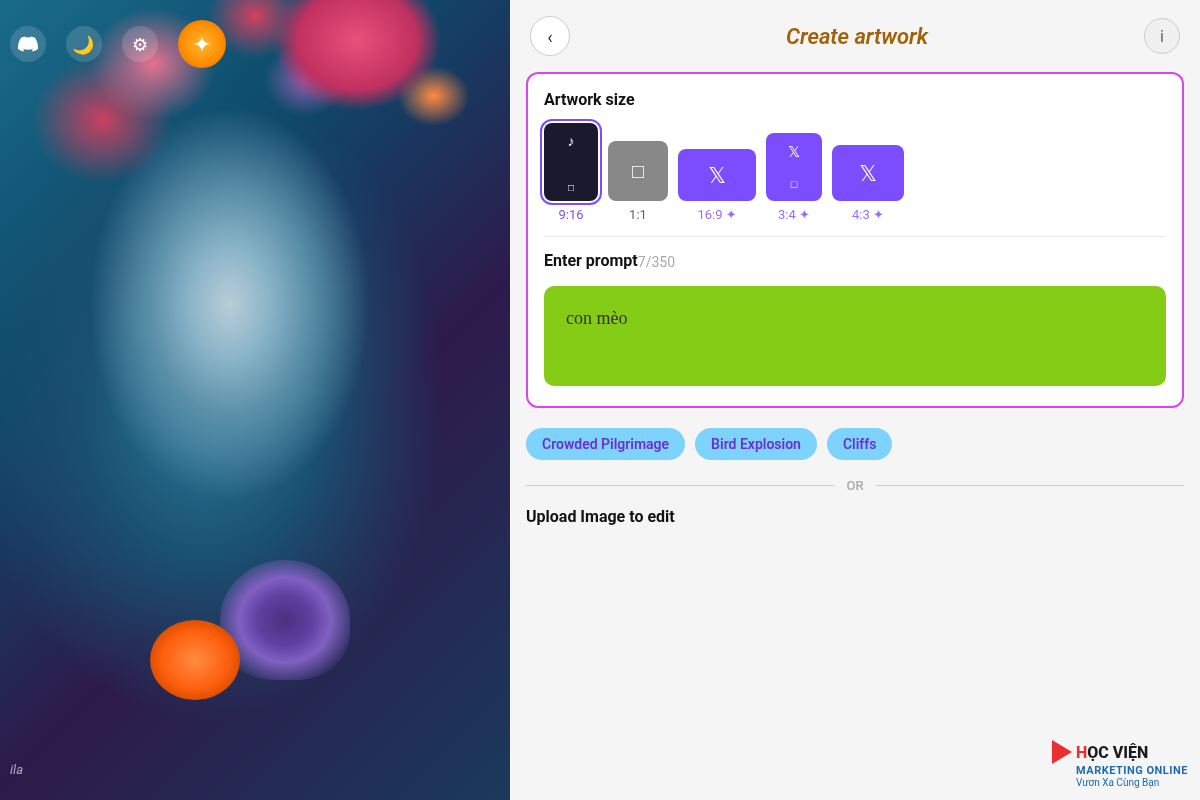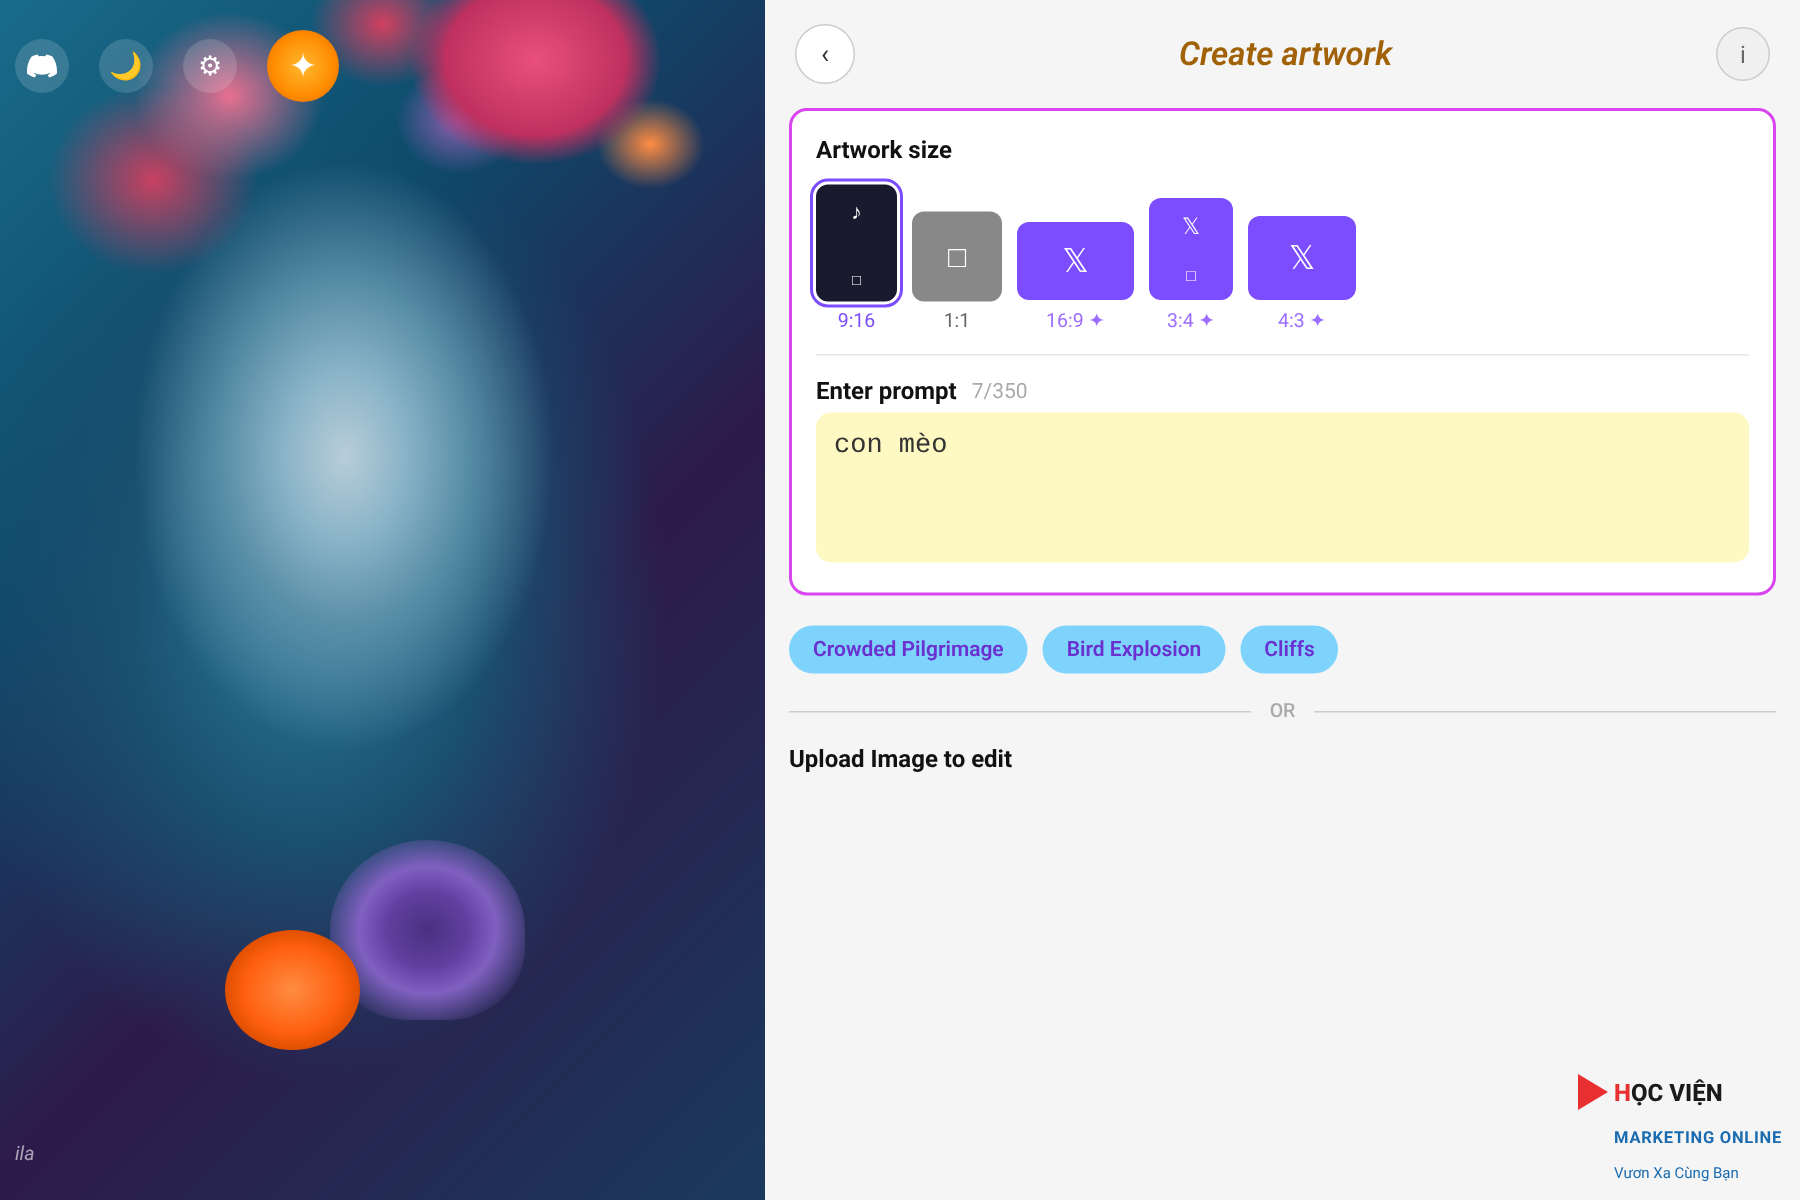--- a/index.html
+++ b/index.html
@@ -270,46 +270,45 @@
     
     .section-divider {
       height: 1px;
       background: #e8e8e8;
       margin: 14px 0;
     }
 
     
     .prompt-label-row {
       display: flex;
-      align-items: center;
-      gap: 10px;
-      margin-bottom: 5px;
+      align-items: flex-end;
+      margin-bottom: 16px;
     }
     .prompt-label {
       font-size: 16px;
       font-weight: 700;
       color: #111;
     }
     .prompt-count {
       font-size: 14px;
       color: #aaa;
       font-weight: 400;
     }
     .prompt-textarea {
       width: 100%;
       min-height: 100px;
-      background: #fef9c3;
+      background: #84cc16;
       border-radius: 10px;
       border: none;
-      padding: 12px;
+      padding: 22px;
       font-size: 18px;
       color: #333;
       resize: none;
       outline: none;
-      font-family: Liberation Mono, monospace;
+      font-family: Liberation Serif, serif;
     }
 
     
     .style-chips {
       display: flex;
       gap: 10px;
       flex-wrap: nowrap;
       overflow: hidden;
       padding: 4px 0;
     }
@@ -351,21 +350,21 @@
     }
 
     
     .brand-watermark {
       position: absolute;
       bottom: 12px;
       right: 12px;
       display: flex;
       flex-direction: column;
       align-items: flex-start;
-      gap: 12px;
+      gap: 0;
     }
     .brand-top-row {
       display: flex;
       align-items: center;
       gap: 4px;
     }
     .brand-play {
       width: 0;
       height: 0;
       border-top: 12px solid transparent;

